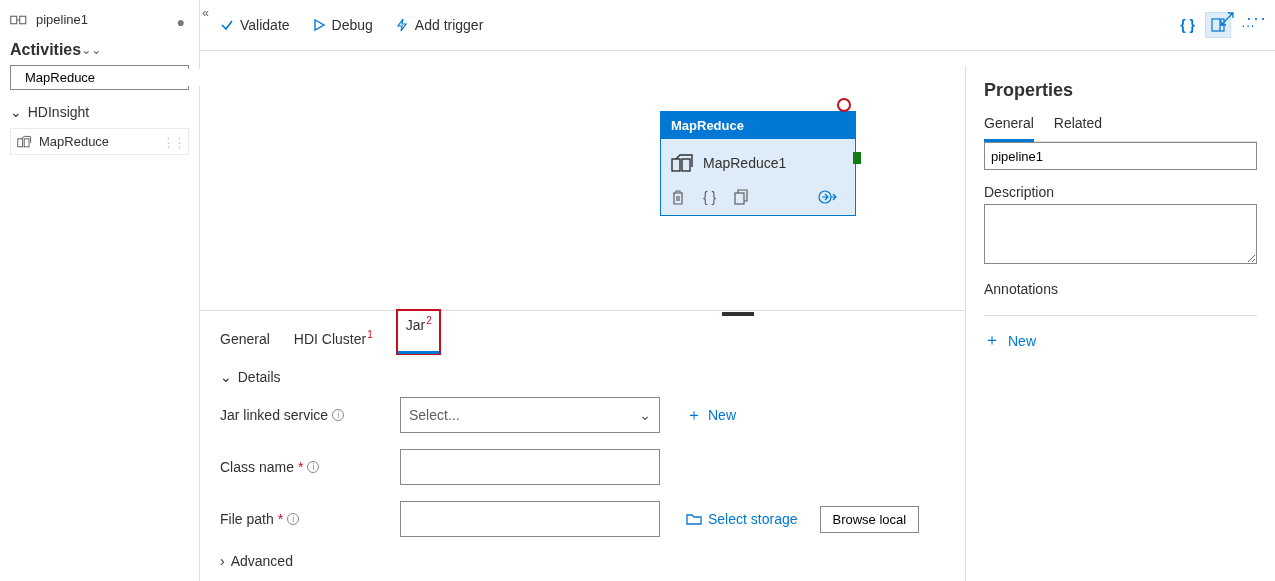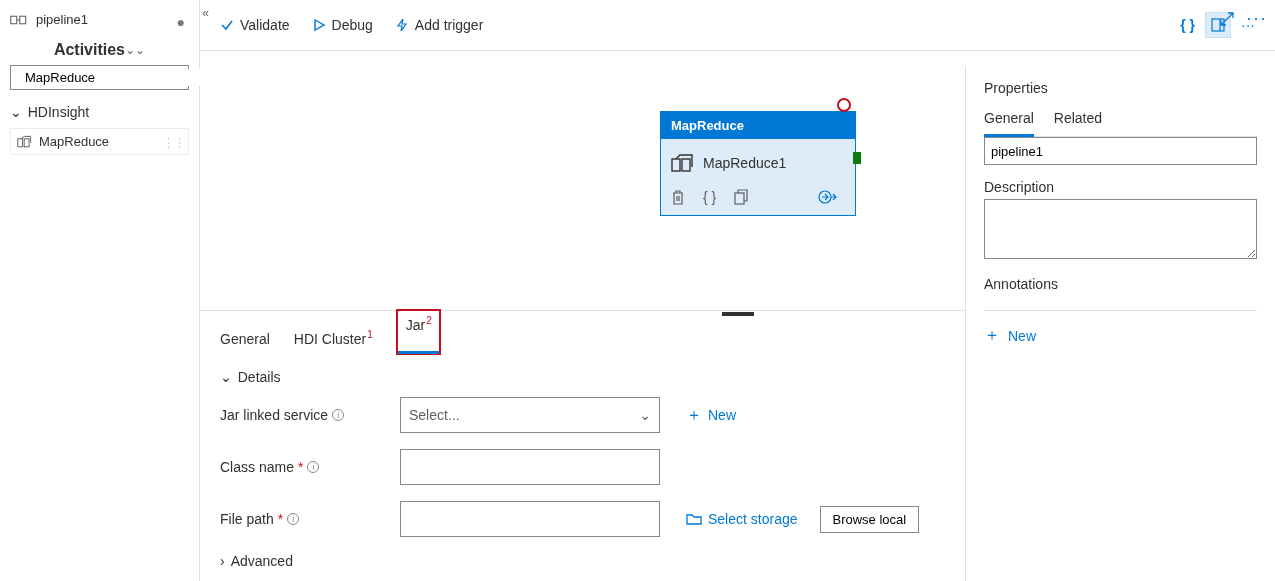--- a/index.html
+++ b/index.html
@@ -11,21 +11,21 @@
     width: 200px; border-right: 1px solid #e1dfdd; padding: 8px 8px 0 8px;
     position: relative;
   }
   .act-tab {
     display: flex; align-items: center; gap: 8px; padding: 4px 2px;
     font-size: 13px; position: relative;
   }
   .act-tab .pipe-icon { width: 18px; height: 14px; }
   .act-tab .unsaved { position: absolute; right: 6px; top: 6px; color: #777; font-size: 14px; }
   .act-heading {
-    display: flex; align-items: center; justify-content: center;
+    display: flex; align-items: center; justify-content: flex-start;
     margin: 10px 2px 6px 2px;
   }
   .act-heading h2 { margin: 0; font-size: 16px; font-weight: 600; }
   .act-heading .tools { display: flex; gap: 8px; color: #666; font-size: 12px; }
   .search-box {
     display: flex; align-items: center; gap: 6px;
     border: 1px solid #8a8886; padding: 3px 6px; margin: 0 2px 10px 2px;
   }
   .search-box input { border: none; outline: none; flex: 1; font-size: 13px; }
   .cat-row {
@@ -136,21 +136,21 @@
   .btn-sec {
     margin-left:16px; border:1px solid #8a8886; background:#fff; padding:5px 12px;
     cursor:pointer; font-size:13px;
   }
 
   
   .props {
     width:310px; border-left:1px solid #e1dfdd; padding:14px 18px 0 18px;
     position:absolute; right:0; top:66px; bottom:0; background:#fff;
   }
-  .props h3 { margin:0 0 14px 0; font-size:14px; font-weight:400; }
+  .props h3 { margin:0 0 14px 0; font-size:18px; font-weight:700; }
   .props .ptabs { display:flex; gap:20px; border-bottom:1px solid #e1dfdd; }
   .props .ptab { padding:0 0 8px 0; cursor:pointer; }
   .props .ptab.active { border-bottom:3px solid #0078d4; margin-bottom:-1px; font-weight:400; }
   .props .field-label { display:block; margin:14px 0 4px 0; }
   .props input[type=text] {
     width:100%; border:1px solid #8a8886; height:28px; padding:0 6px; font-size:13px;
   }
   .props textarea {
     width:100%; border:1px solid #8a8886; height:60px; padding:4px 6px;
     font-size:13px; resize:both;

